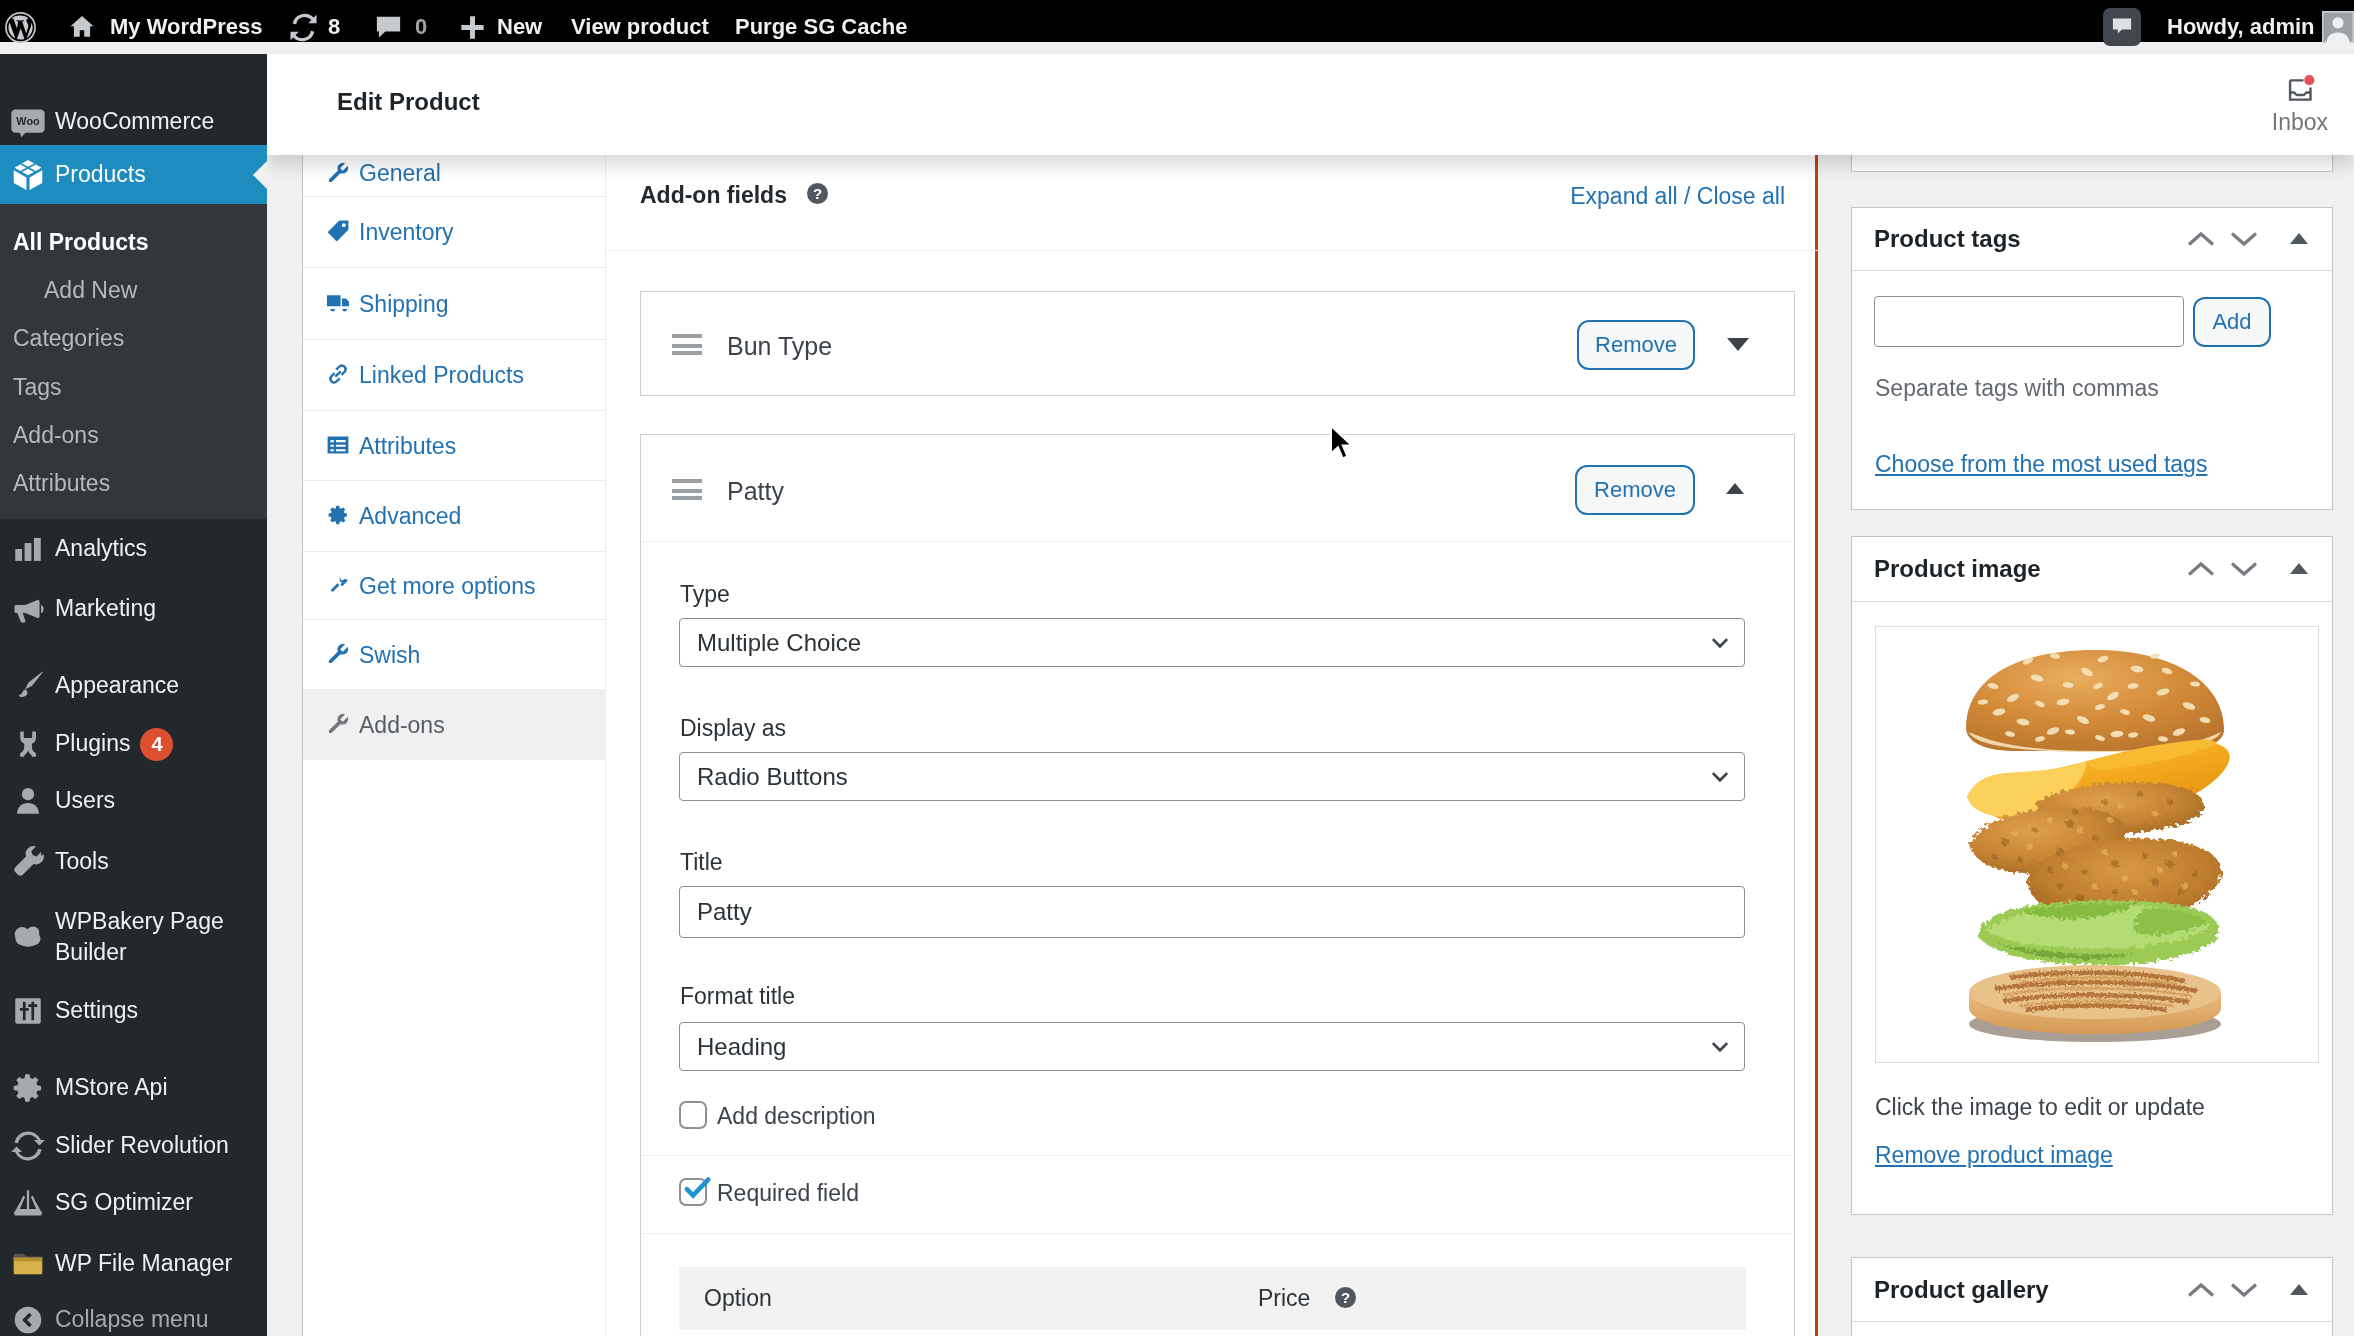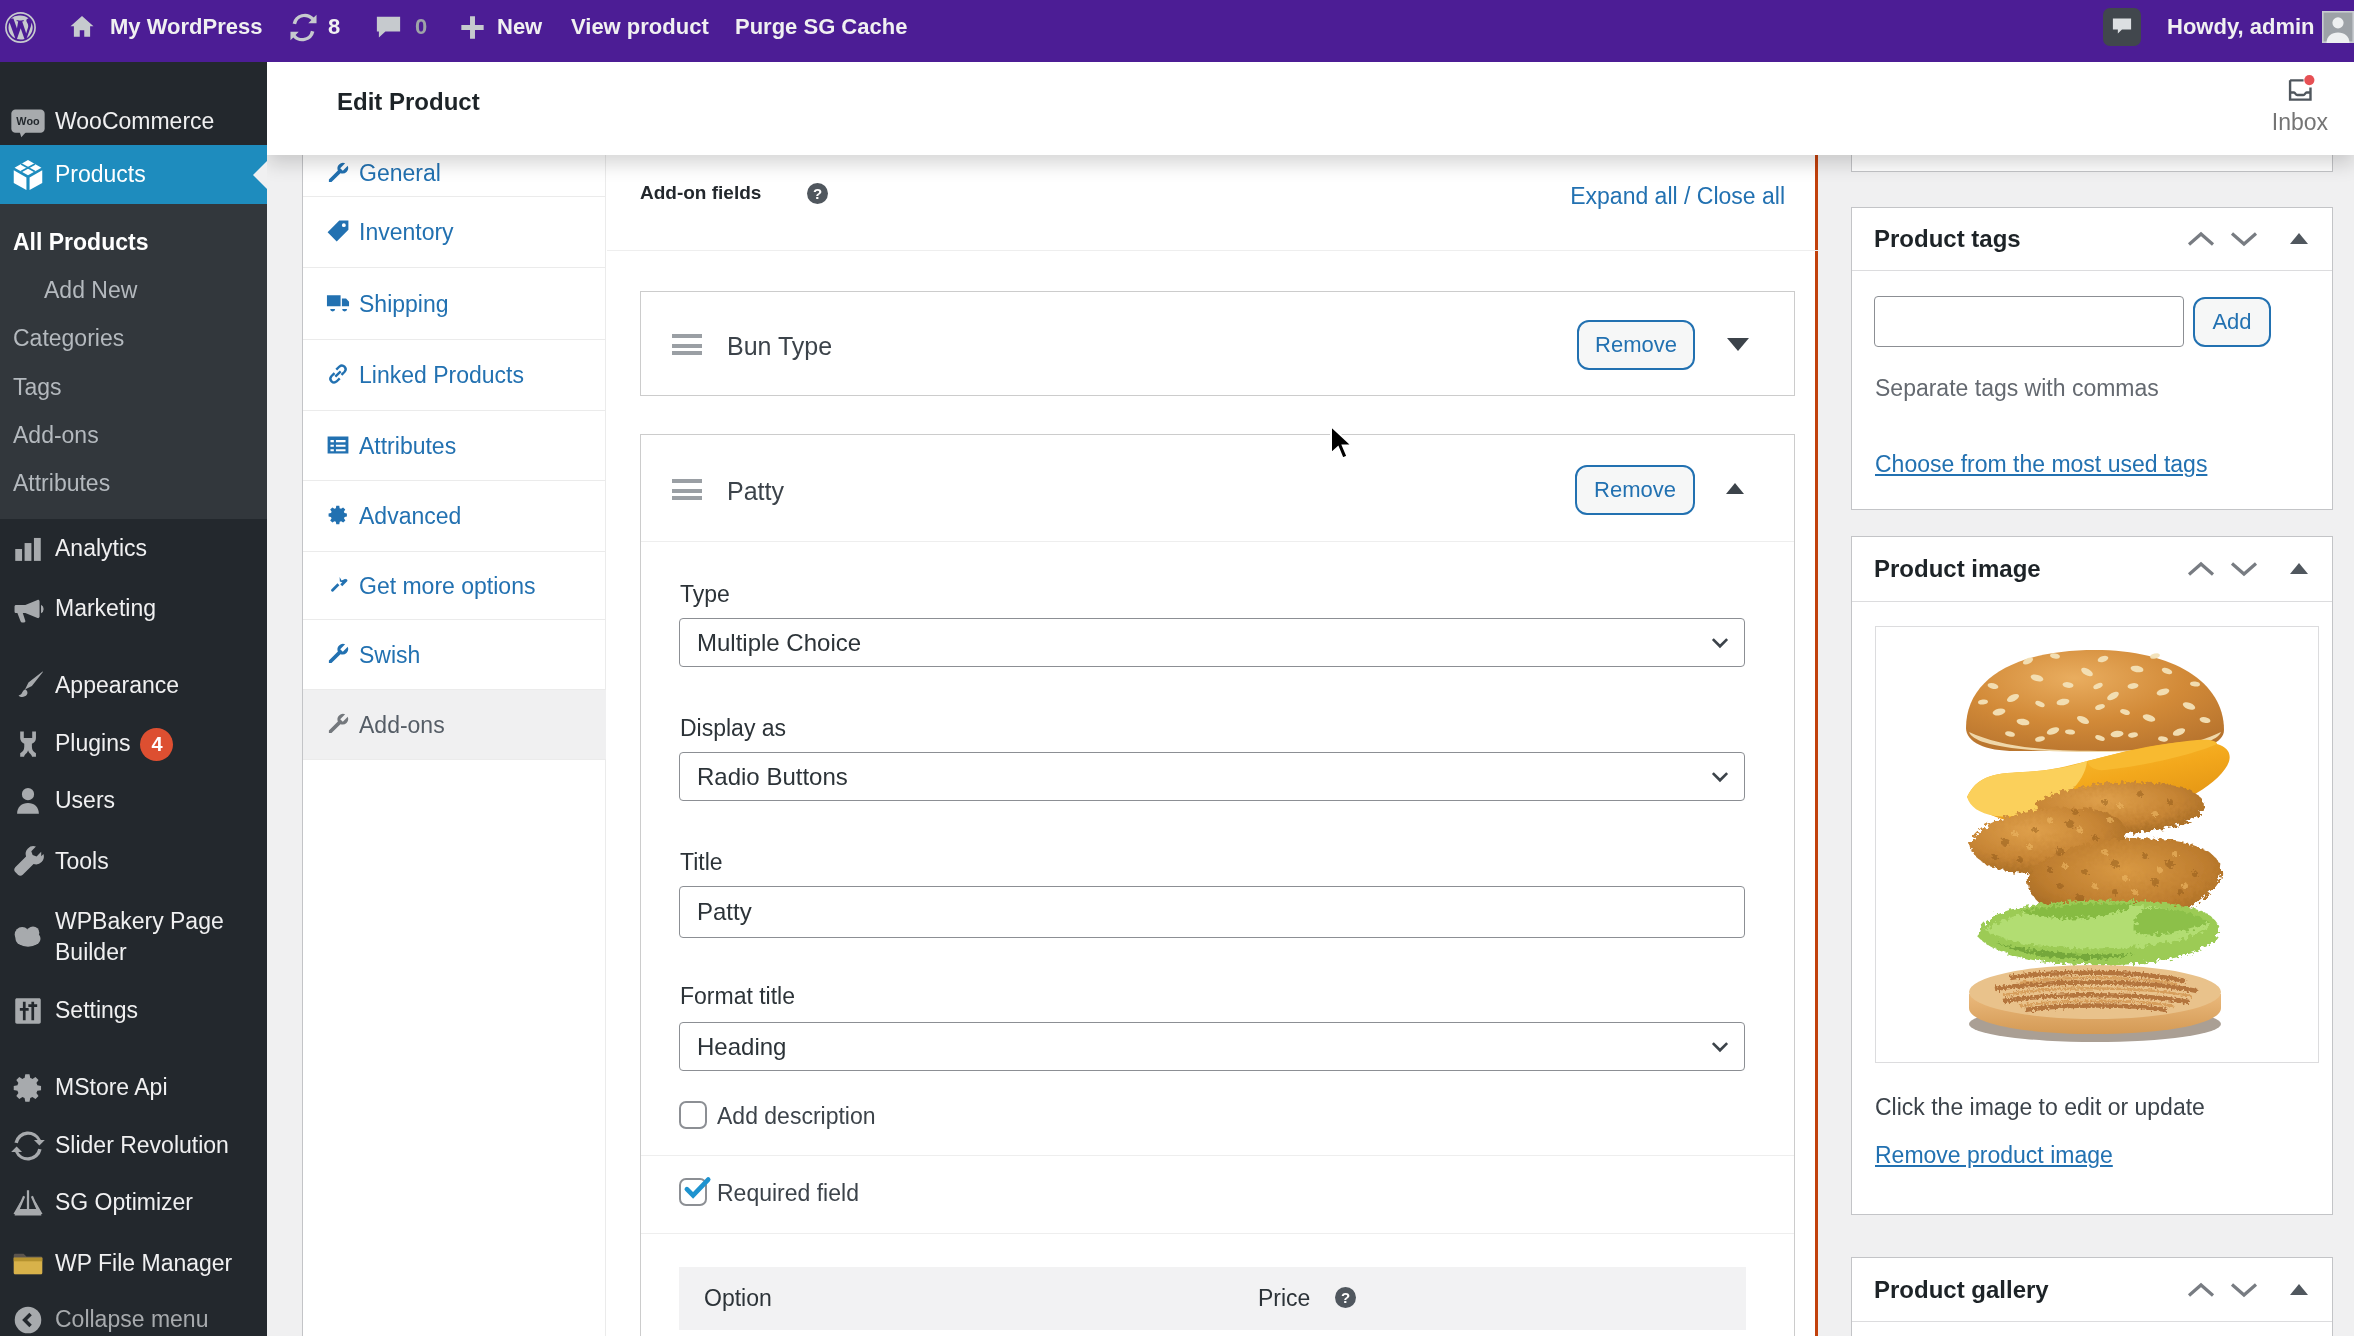--- a/index.html
+++ b/index.html
@@ -1,21 +1,21 @@
 <!DOCTYPE html>
 <html><head>
 <meta charset="utf-8">
 <style>
 * { margin:0; padding:0; box-sizing:border-box; }
 html,body { width:2354px; height:1336px; overflow:hidden; }
 body { font-family:"Liberation Sans", sans-serif; background:#f0f0f1; position:relative; color:#1d2327; }
 .abs { position:absolute; }
 
 
-#adminbar { position:absolute; left:0; top:0; width:2354px; height:62px; background:#4c1d95; color:#f0f0f1; z-index:50; }
+#adminbar { position:absolute; left:0; top:0; width:2354px; height:42px; background:#000000; color:#f0f0f1; z-index:50; }
 #adminbar .item { position:absolute; top:0; height:54px; display:flex; align-items:center; font-size:22px; font-weight:600; color:#f0f0f1; white-space:nowrap; }
 #adminbar svg { display:block; }
 
 
 #sidebar { position:absolute; left:0; top:54px; width:267px; height:1282px; background:#23282d; z-index:40; }
 .mitem { position:absolute; left:0; width:267px; height:59px; display:flex; align-items:center; color:#f0f0f1; font-size:23px; }
 .mitem .mi { position:absolute; left:8px; width:40px; height:40px; display:flex; align-items:center; justify-content:center; }
 .mitem .mt { position:absolute; left:55px; white-space:nowrap; }
 #prodrow { background:#1e8cbe; color:#fff; }
 #prodrow:after { content:""; position:absolute; right:0; top:50%; margin-top:-14px; border:14px solid transparent; border-right-color:#f0f0f1; }
@@ -338,21 +338,21 @@
     </div>
     <div class="tab active" style="top:535px; height:70px;">
       <span class="ti"><svg width="26" height="26" viewBox="0 0 20 20">
             <path fill="#74787d" d="M17.5 4.5l-3.8 3.8-2-2L15.5 2.5a4.3 4.3 0 00-5.6 5.6L3 15v2h2l6.9-6.9a4.3 4.3 0 005.6-5.6z"></path>
           </svg></span>
       <span class="tt">Add-ons</span>
     </div>
   </div>
 
   <div id="fields">
-    <div style="position:absolute; left:33px; top:27px; font-size:19px; font-weight:700; color:#23282d;">Add-on fields</div>
+    <div style="position:absolute; left:33px; top:27px; font-size:23px; font-weight:700; color:#23282d;">Add-on fields</div>
     <div class="qmark" style="left:200px; top:28px;">?</div>
     <div style="position:absolute; right:34px; top:28px; font-size:23px; color:#2271b1;">Expand all / Close all</div>
     <div class="rowline" style="top:95px;"></div>
 
     <div class="fbox" style="top:136px; height:105px;">
       <div class="drag" style="top:42px;"></div>
       <div class="fbt" style="top:40px;">Bun Type</div>
       <div class="btn" style="right:99px; top:28px; width:118px; height:50px;">Remove</div>
       <div class="caret-d" style="right:45px; top:46px;"></div>
     </div>

